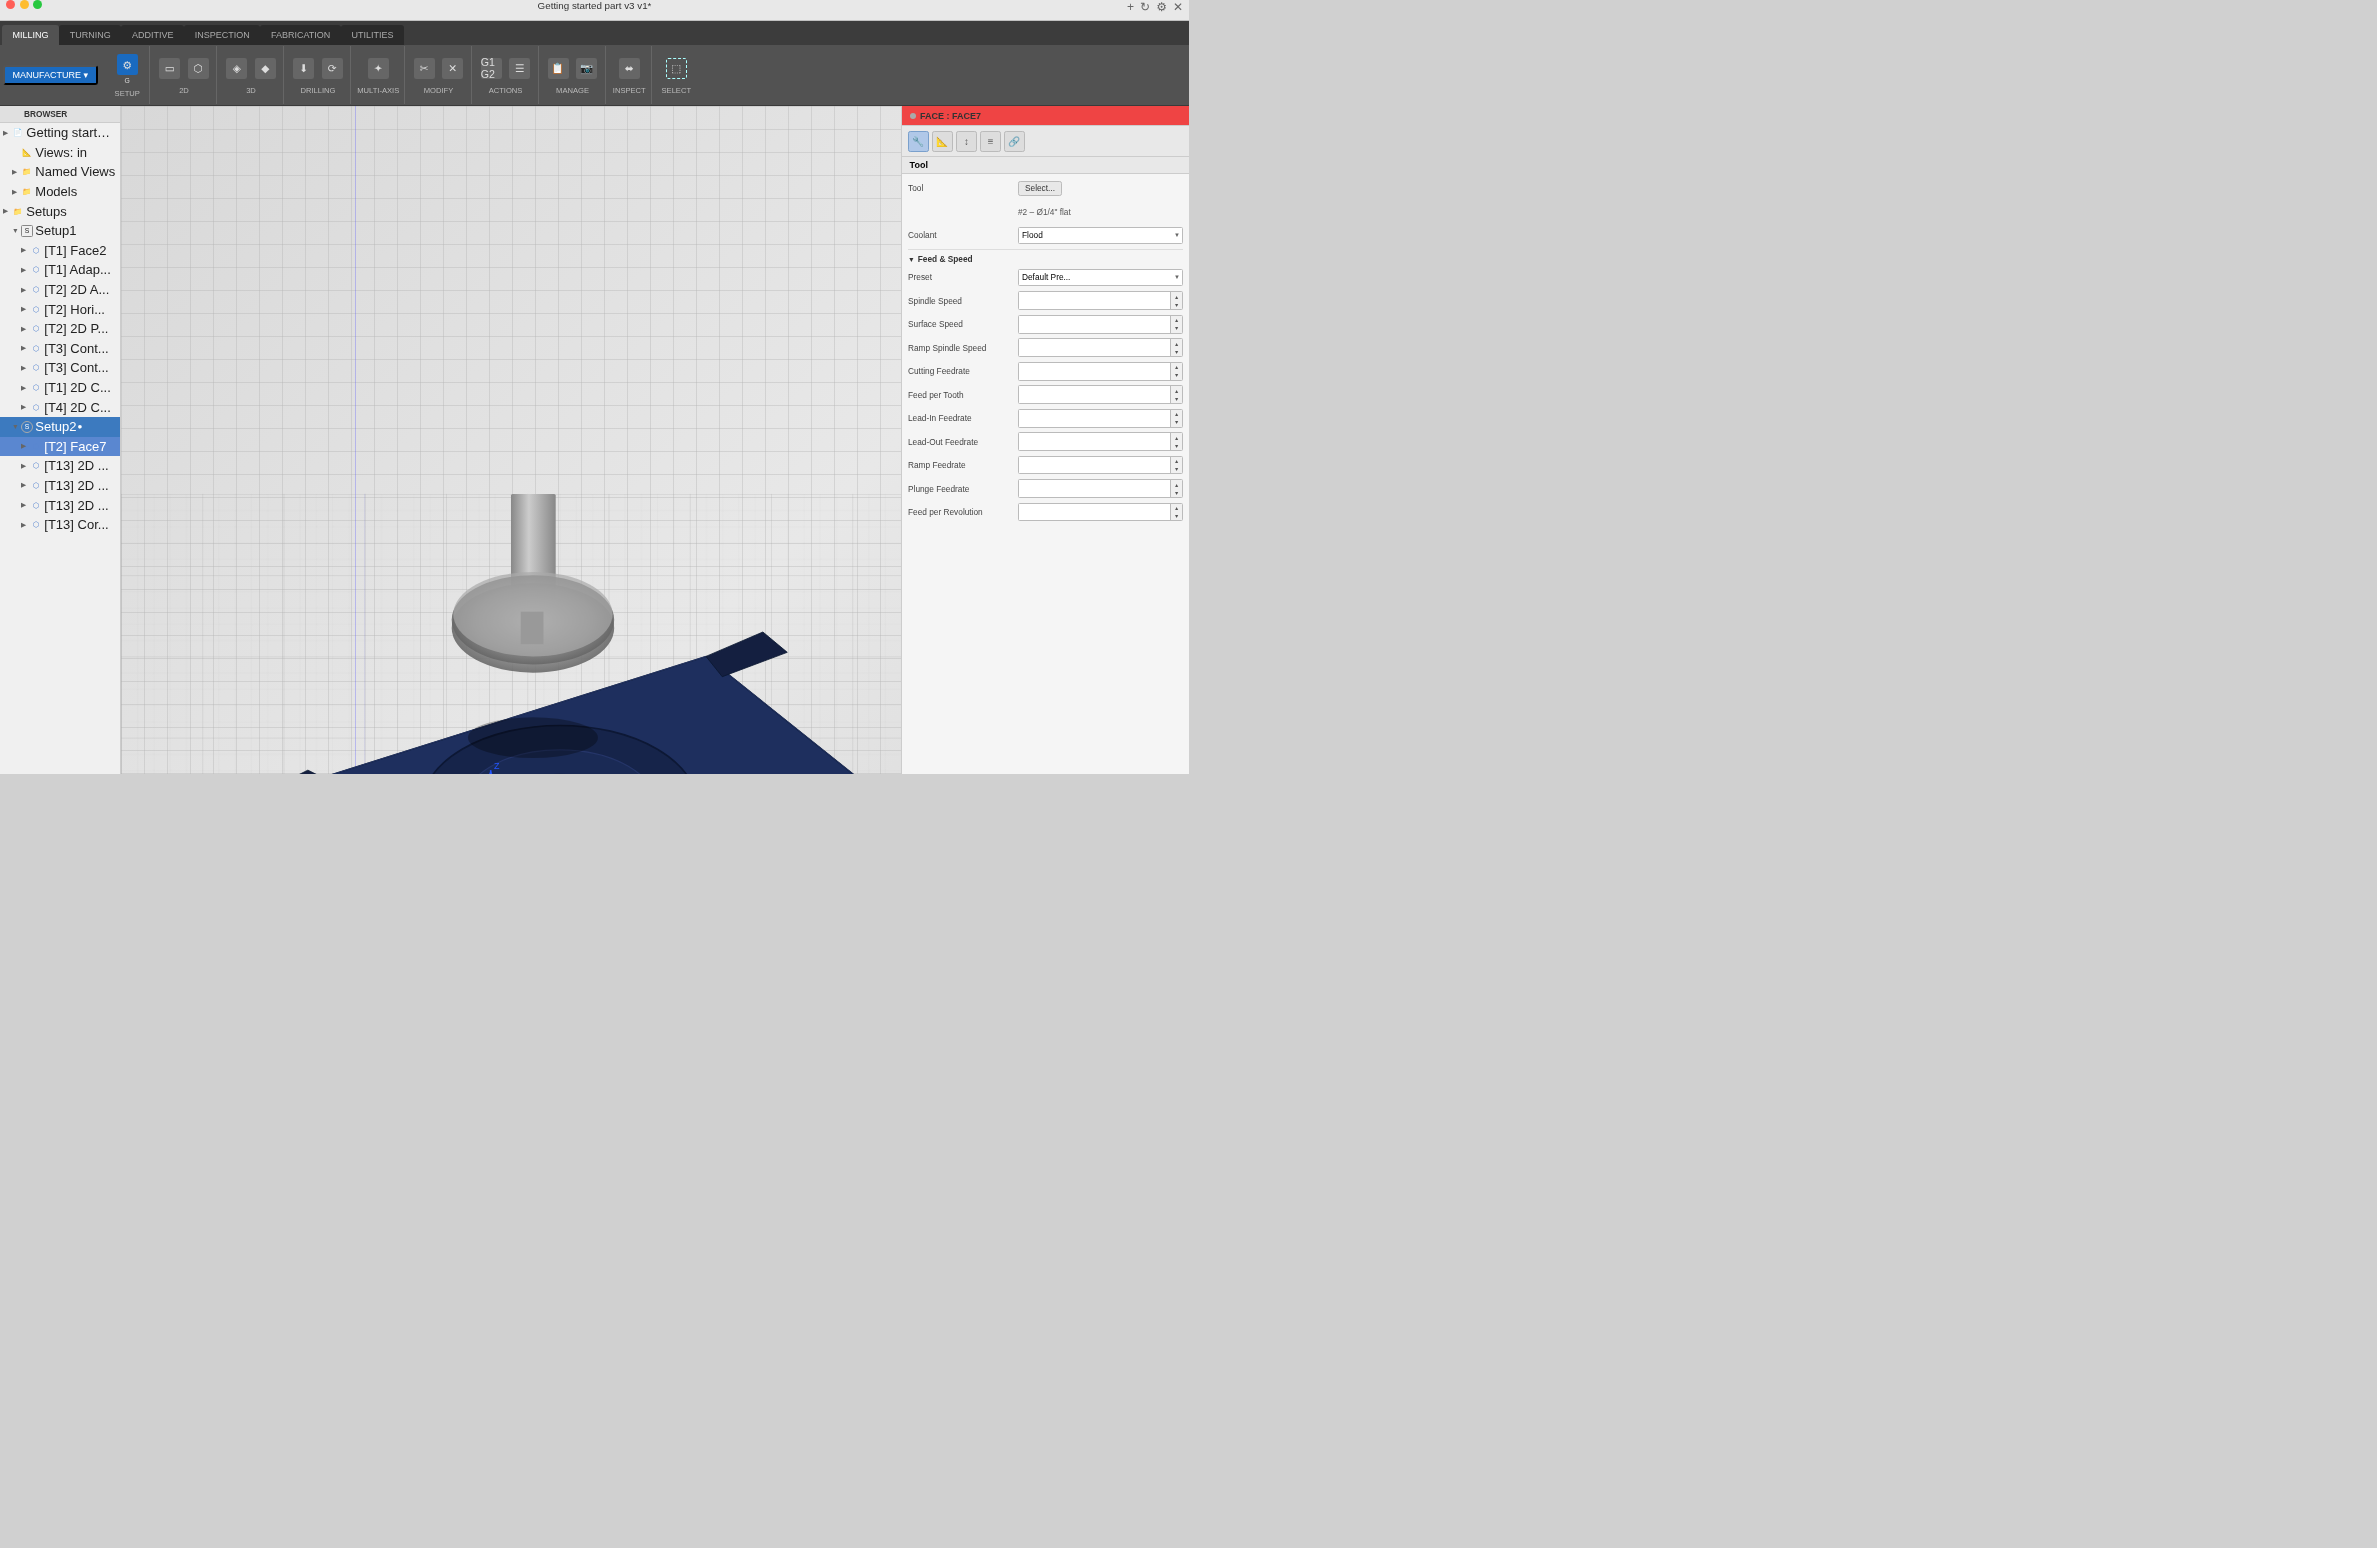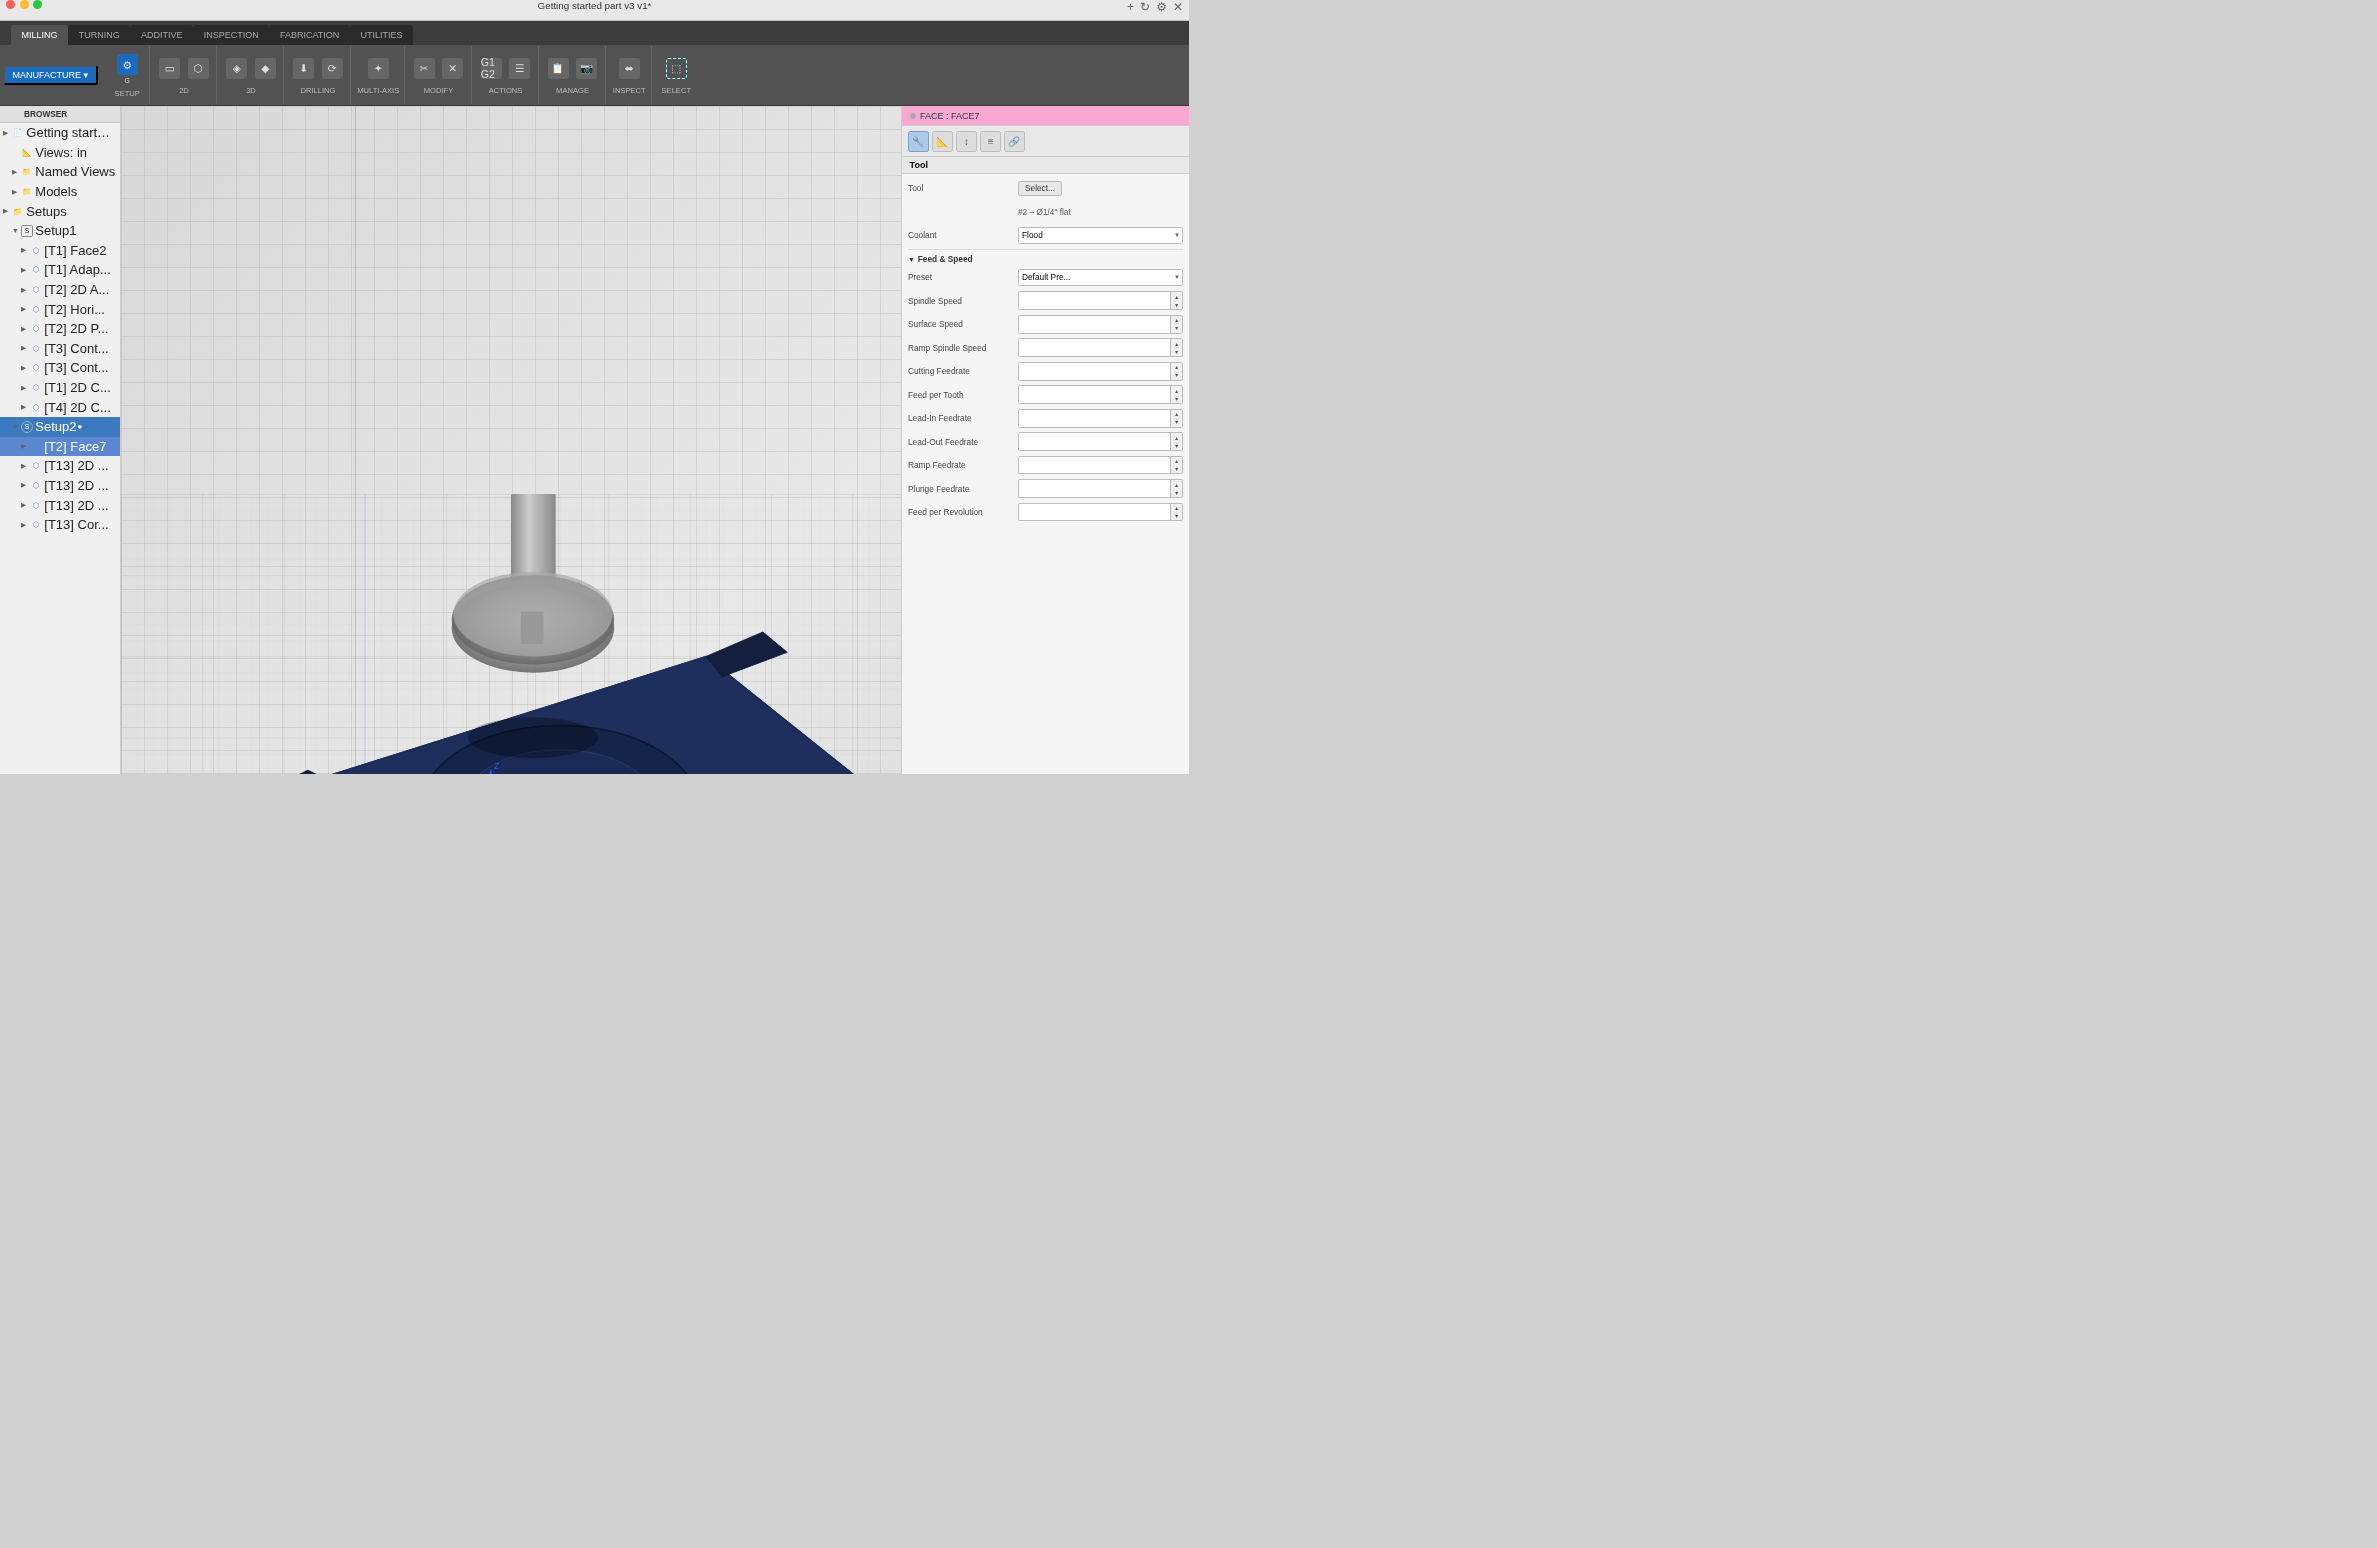--- a/index.html
+++ b/index.html
@@ -36,21 +36,21 @@
       font-size: 12px;
       color: #666;
     }
 
     
     .tab-bar {
       background: #3c3c3c;
       height: 24px;
       display: flex;
       align-items: flex-end;
-      padding-left: 11px;
+      padding-left: 2px;
     }
     .tab {
       background: #2a2a2a;
       color: #aaa;
       padding: 3px 10.6px;
       font-size: 9px;
       border-top-left-radius: 3px;
       border-top-right-radius: 3px;
       cursor: pointer;
       height: 19.7px;
@@ -195,28 +195,29 @@
     
     .right-panel {
       width: 288px;
       background: #f5f5f5;
       border-left: 0.8px solid #ccc;
       display: flex;
       flex-direction: column;
       flex-shrink: 0;
     }
     .right-panel-header {
-      background: #f9a8d4;
+      background: #ef4444;
       padding: 4.5px 7.6px;
       border-bottom: 0.8px solid #ccc;
       display: flex;
       align-items: center;
       gap: 4.5px;
       font-size: 9px;
       color: #333;
+      font-weight: bold;
     }
     .status-dot { width: 6px; height: 6px; border-radius: 50%; background: #aaa; }
     .panel-icon-btn {
       width: 21px;
       height: 21px;
       background: #ddd;
       border: 0.8px solid #bbb;
       border-radius: 2.3px;
       display: flex;
       align-items: center;

